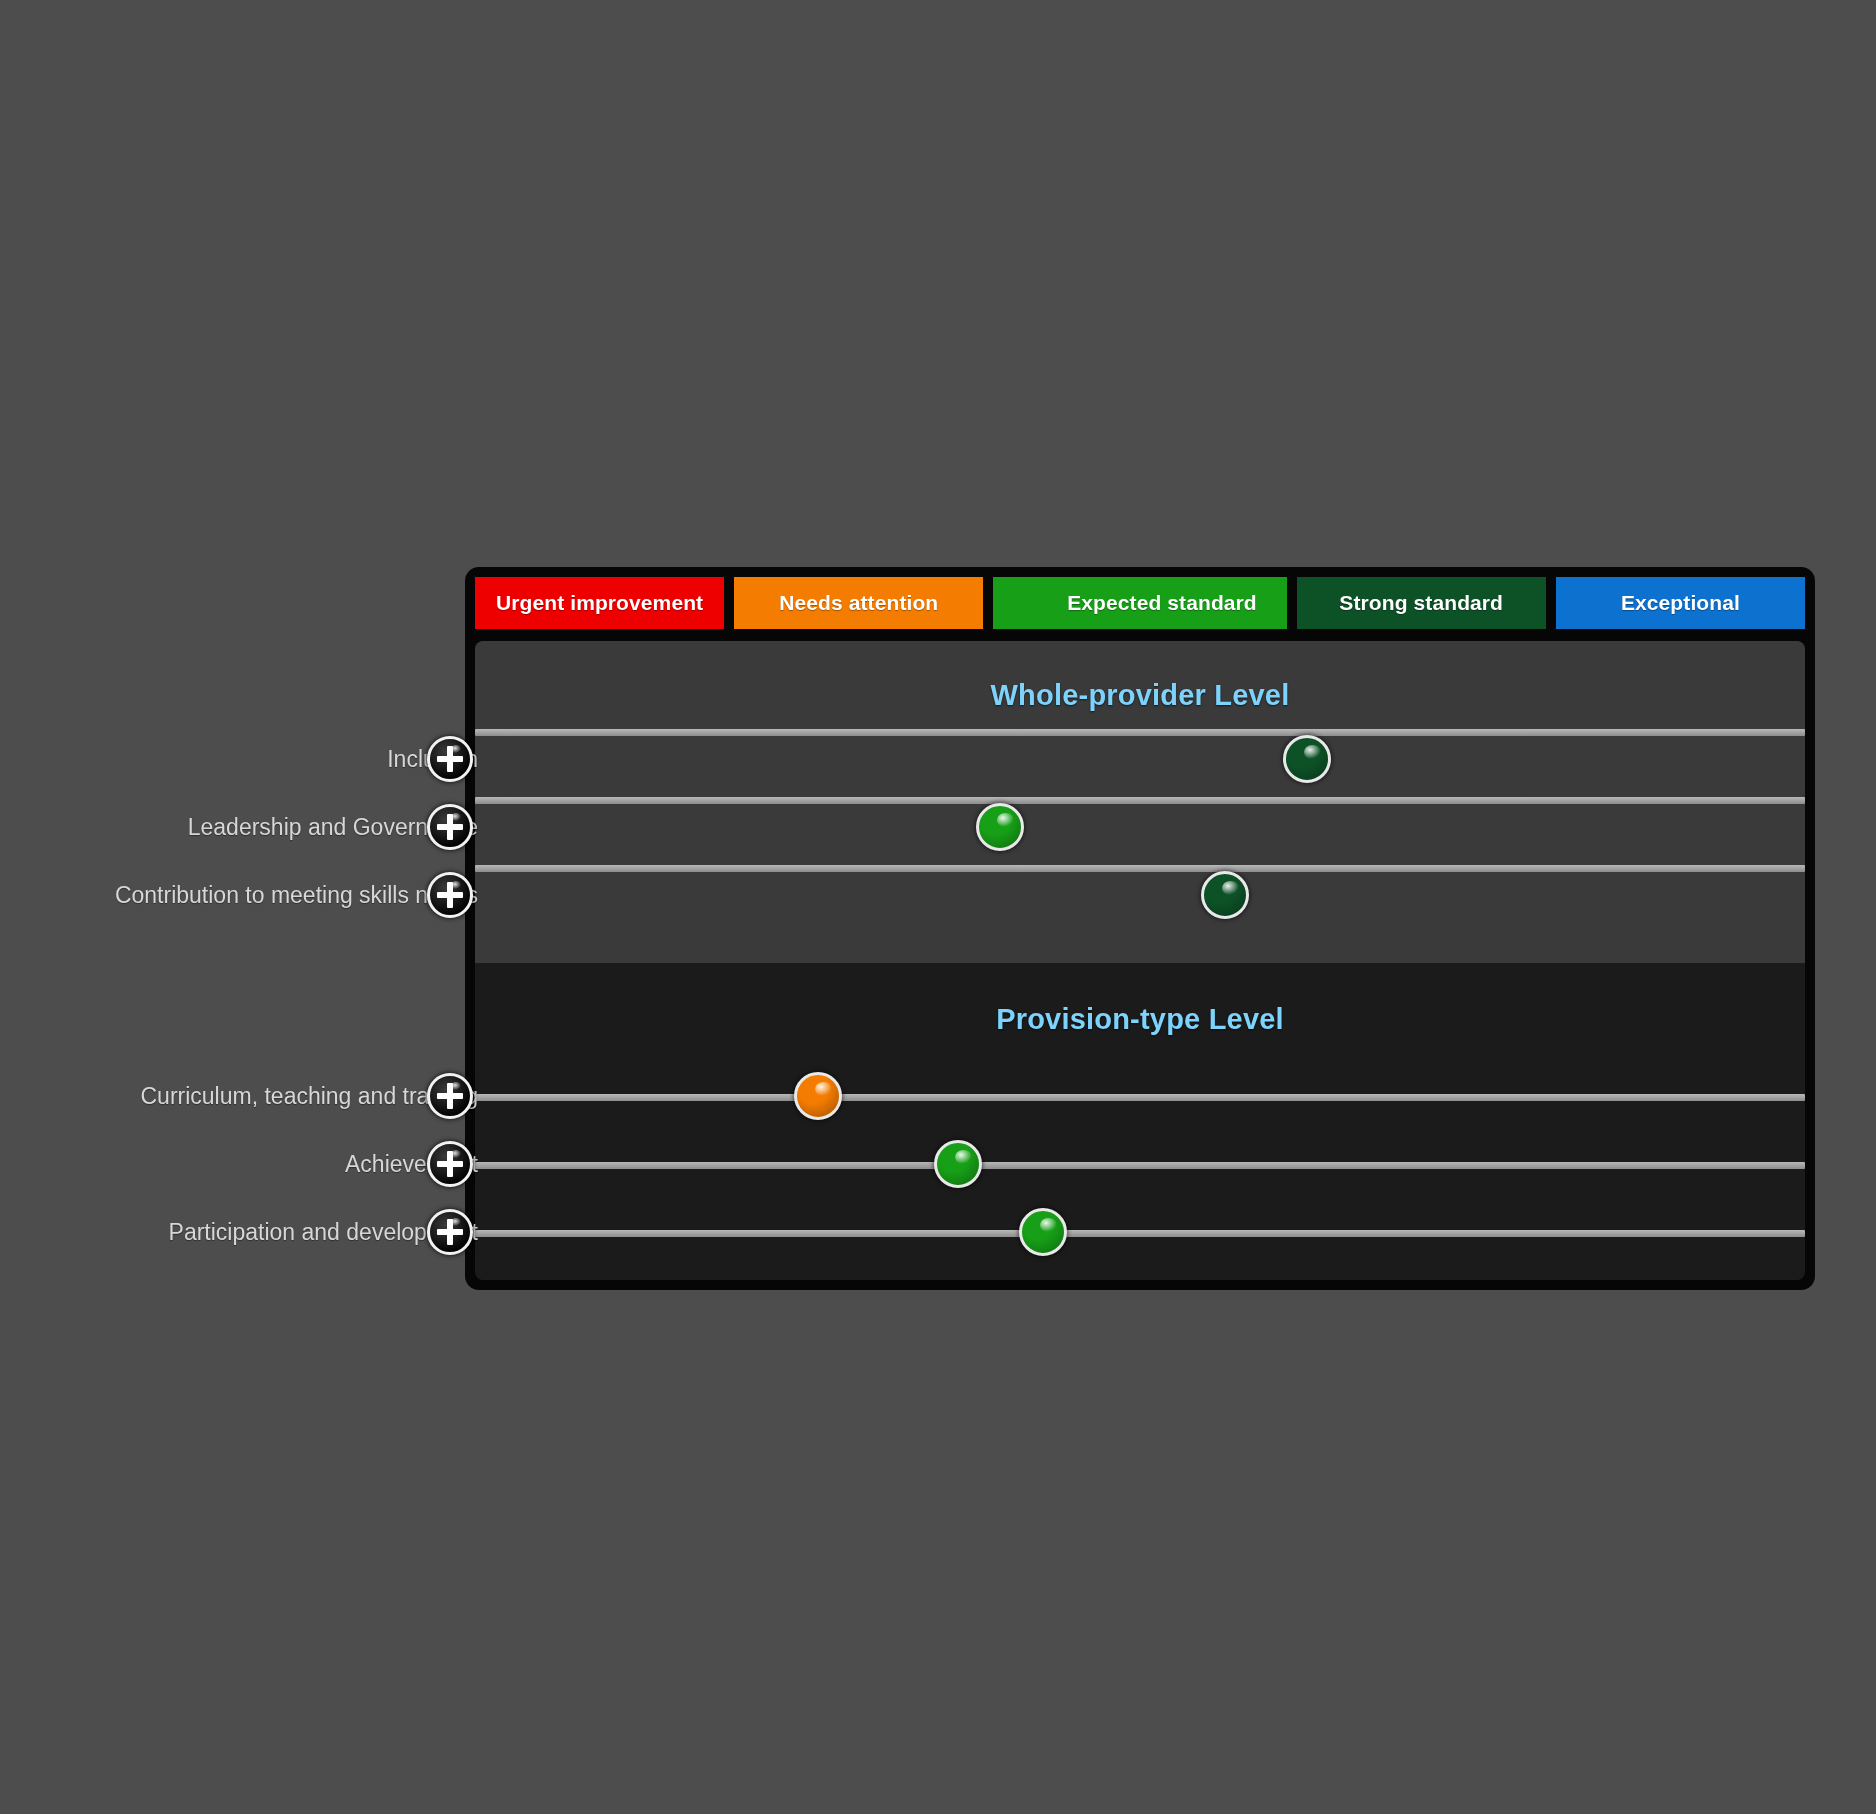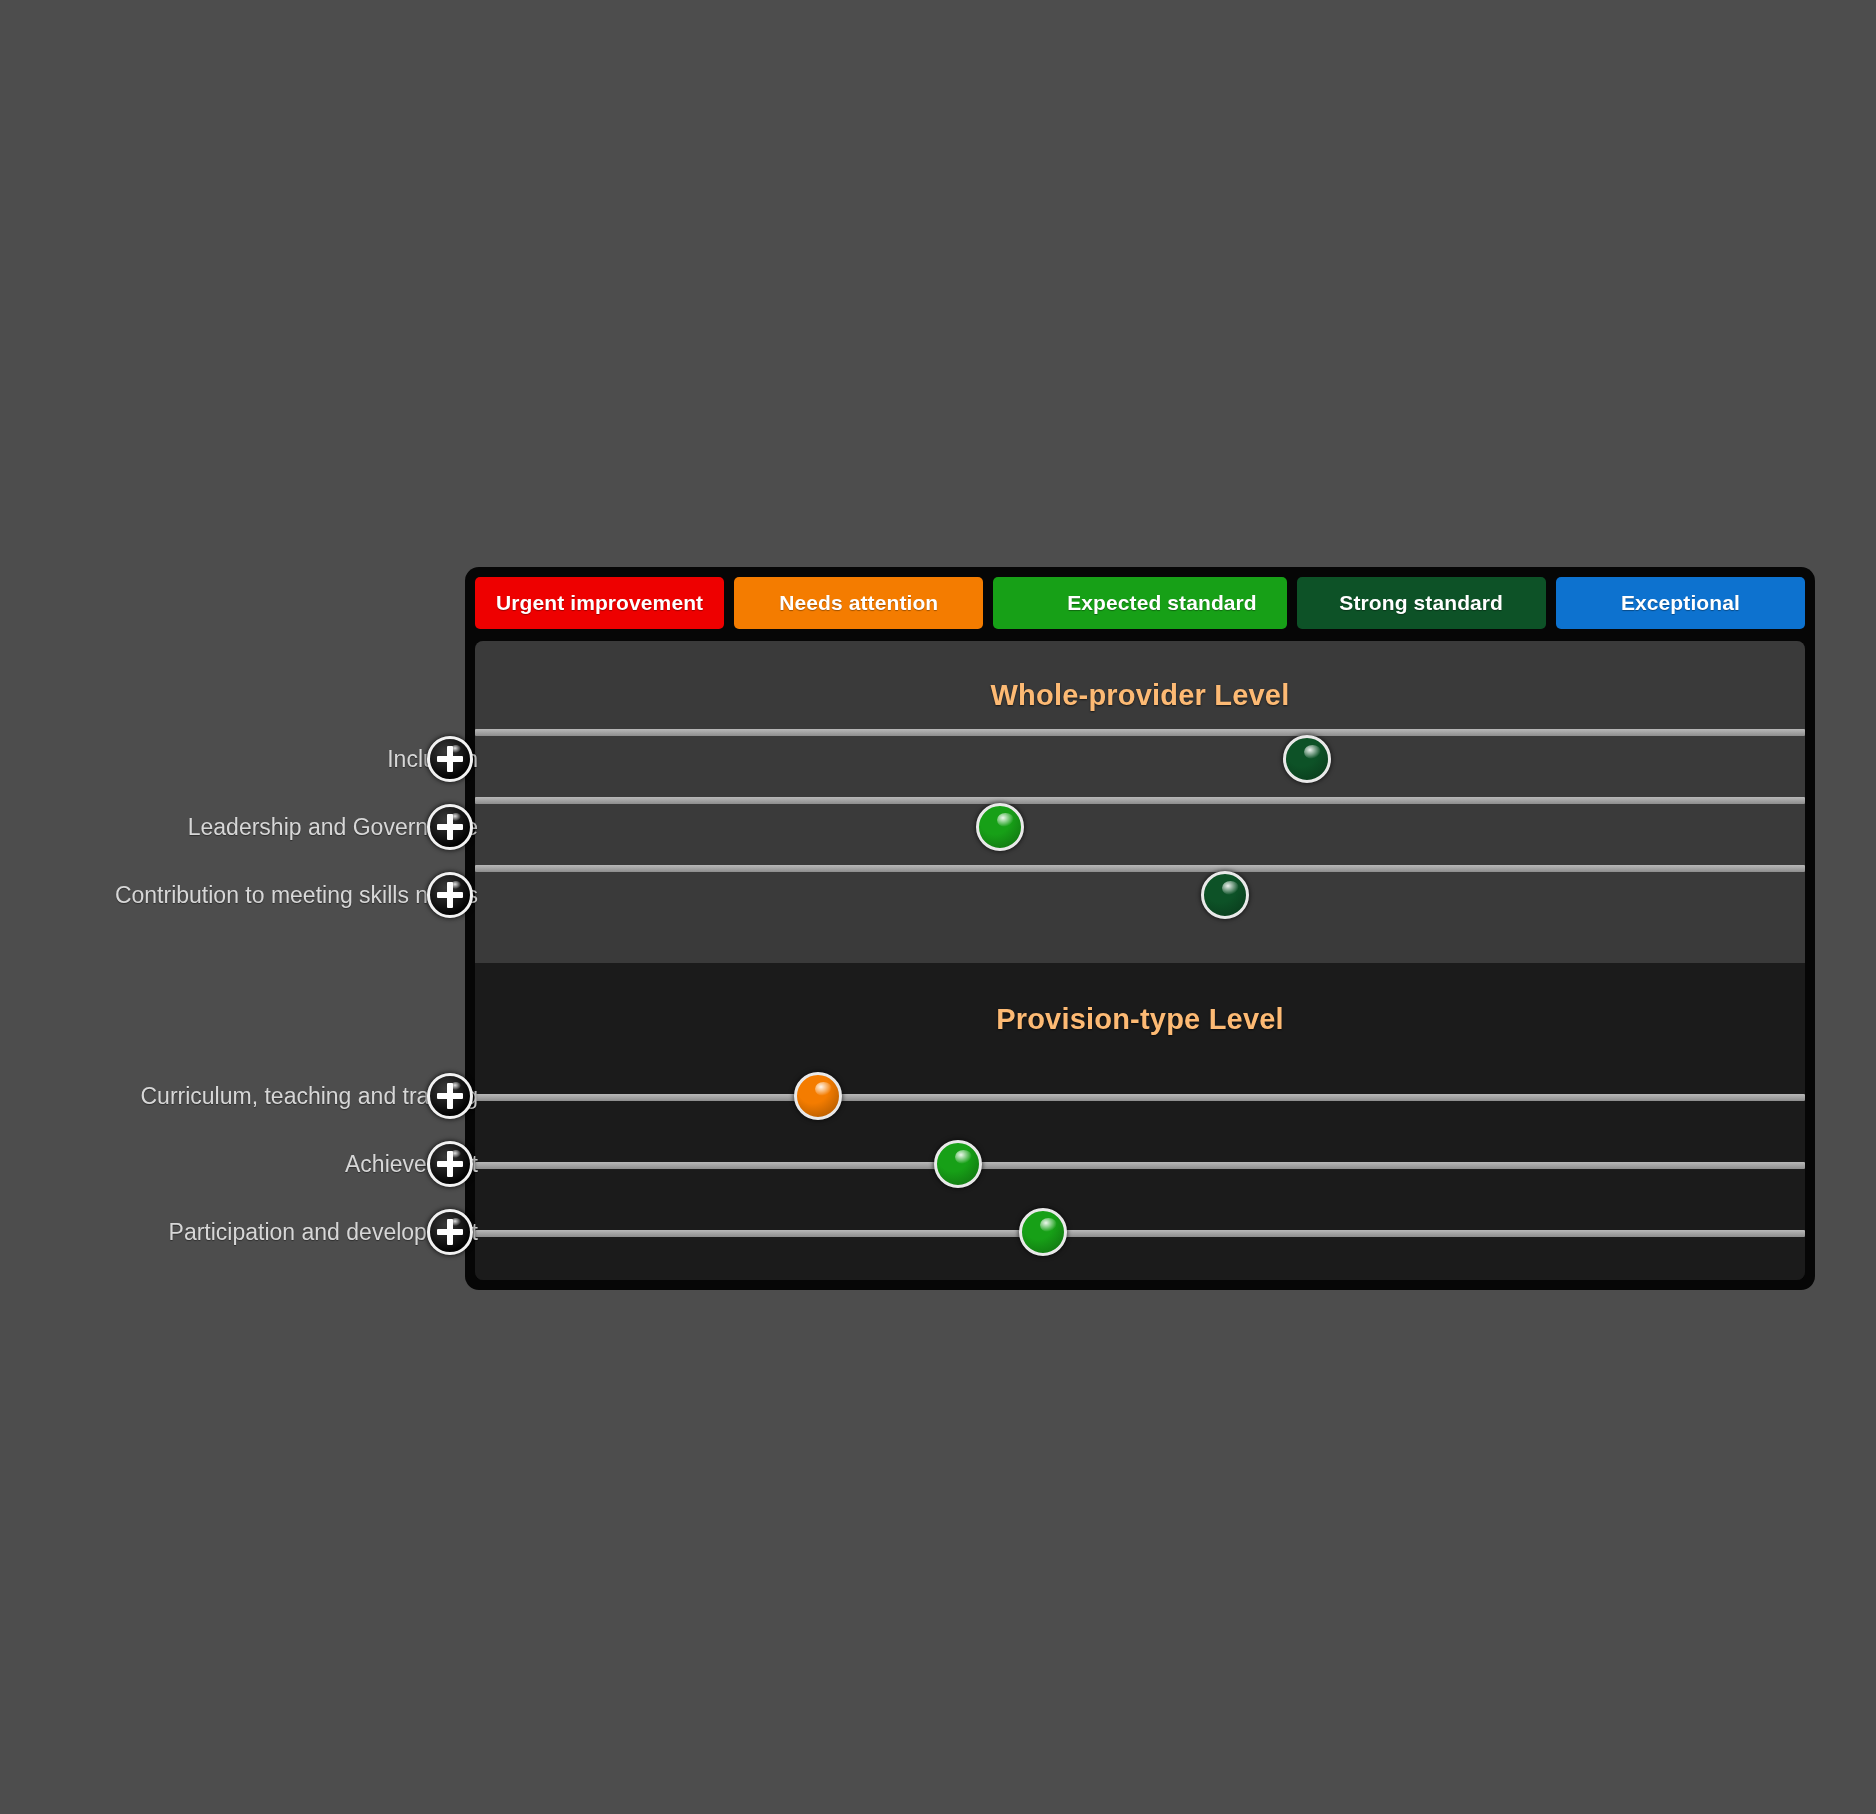--- a/index.html
+++ b/index.html
@@ -37,21 +37,21 @@
     position: absolute;
     left: 475px;
     top: 577px;
     width: 1330px;
     height: 52px;
     display: flex;
     gap: 10px;
   }
   .legend-btn {
     flex: 1 1 0;
-    border-radius: 5px;
+    border-radius: 0;
     color: #ffffff;
     font-size: 21px;
     font-weight: bold;
     display: flex;
     align-items: center;
     justify-content: center;
     letter-spacing: 0.1px;
     text-shadow: 0 1px 1px rgba(0,0,0,.35);
     user-select: none;
     cursor: pointer;
@@ -81,21 +81,21 @@
   .section.provision {
     background: #1b1b1b;
     height: 333px;
   }
 
   .section-title {
     position: absolute;
     left: 0;
     width: 100%;
     text-align: center;
-    color: #fdba74;
+    color: #7dd3fc;
     font-size: 29px;
     font-weight: bold;
     letter-spacing: 0.2px;
     text-shadow: 0 1px 2px rgba(0,0,0,.6);
     user-select: none;
   }
   .section.whole .section-title { top: 38px; }
   .section.provision .section-title { top: 40px; }
 
   

